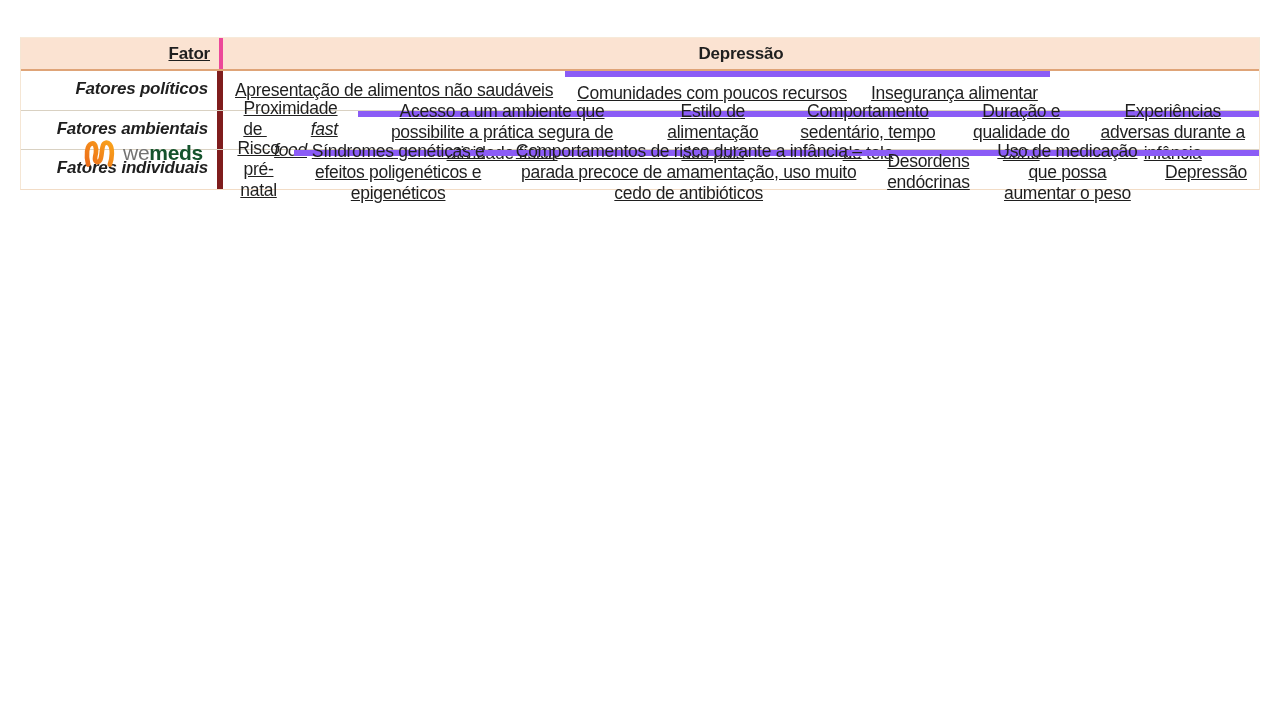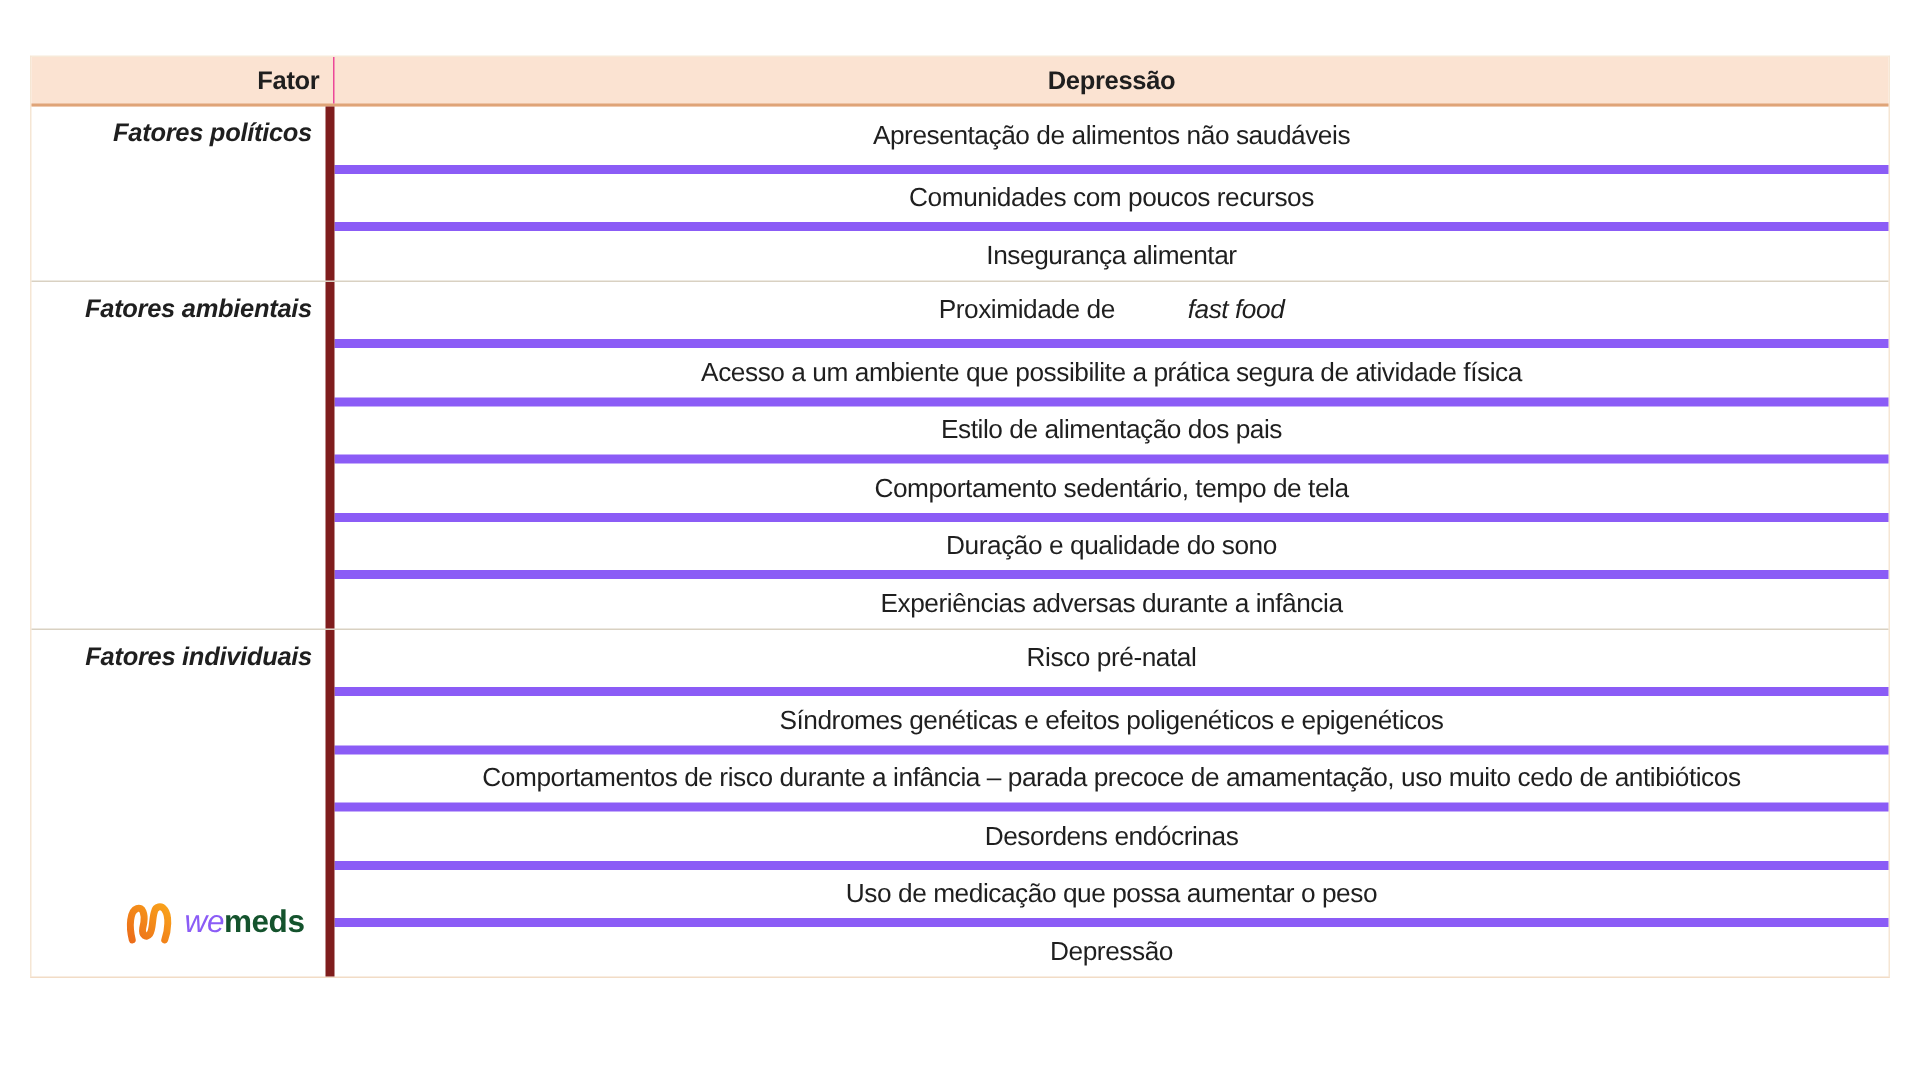--- a/index.html
+++ b/index.html
@@ -29,21 +29,22 @@
     background: #fbe3d2;
     border-bottom: 2px solid #dfa478;
     font-weight: bold;
     font-size: 17px;
     letter-spacing: -0.2px;
   }
   .t-header .h-fator {
     width: 202px;
     display: flex; align-items: center; justify-content: flex-end;
     padding-right: 9px;
-    border-right: 1px solid #ec4899;
+    border-right: 4px solid #ec4899;
+    text-decoration: underline;
   }
   .t-header .h-desc {
     flex: 1;
     display: flex; align-items: center; justify-content: center;
   }
 
   
   .group {
     display: flex;
     border-top: 1px solid #d9d1c2;
@@ -53,21 +54,21 @@
     width: 202px;
     border-right: 6px solid #7f1d1d;
     text-align: right;
     padding: 8px 9px 0 4px;
     font-weight: bold;
     font-style: italic;
     font-size: 17px;
     letter-spacing: -0.2px;
     position: relative;
   }
-  .group-rows { flex: 1; display: flex; flex-direction: column; }
+  .group-rows { flex: 1; display: flex; flex-direction: row; text-decoration: underline; }
   .desc-row {
     height: 38.5px;
     display: flex; align-items: center; justify-content: center;
     border-top: 6px solid #8b5cf6;
     font-size: 17.5px;
     letter-spacing: -0.3px;
     padding: 0 12px;
     text-align: center;
   }
   .desc-row:first-child { border-top: none; }
@@ -75,21 +76,21 @@
 
   
   .logo {
     position: absolute;
     right: 14px; bottom: 16px;
     display: flex; align-items: center;
     font-style: normal;
   }
   .logo svg { width: 34px; height: 40px; margin-right: 7px; }
   .logo-text { font-size: 21px; letter-spacing: -0.3px; line-height: 1; }
-  .logo-we   { color: #8b5cf6; font-weight: normal; font-style: italic; }
+  .logo-we   { color: #737373; font-weight: normal; }
   .logo-meds { color: #14532d; font-weight: bold; }
 </style>
 </head>
 <body>
 
 <div class="slide">
   <div class="factor-table">
 
     <div class="t-header">
       <div class="h-fator">Fator</div>

